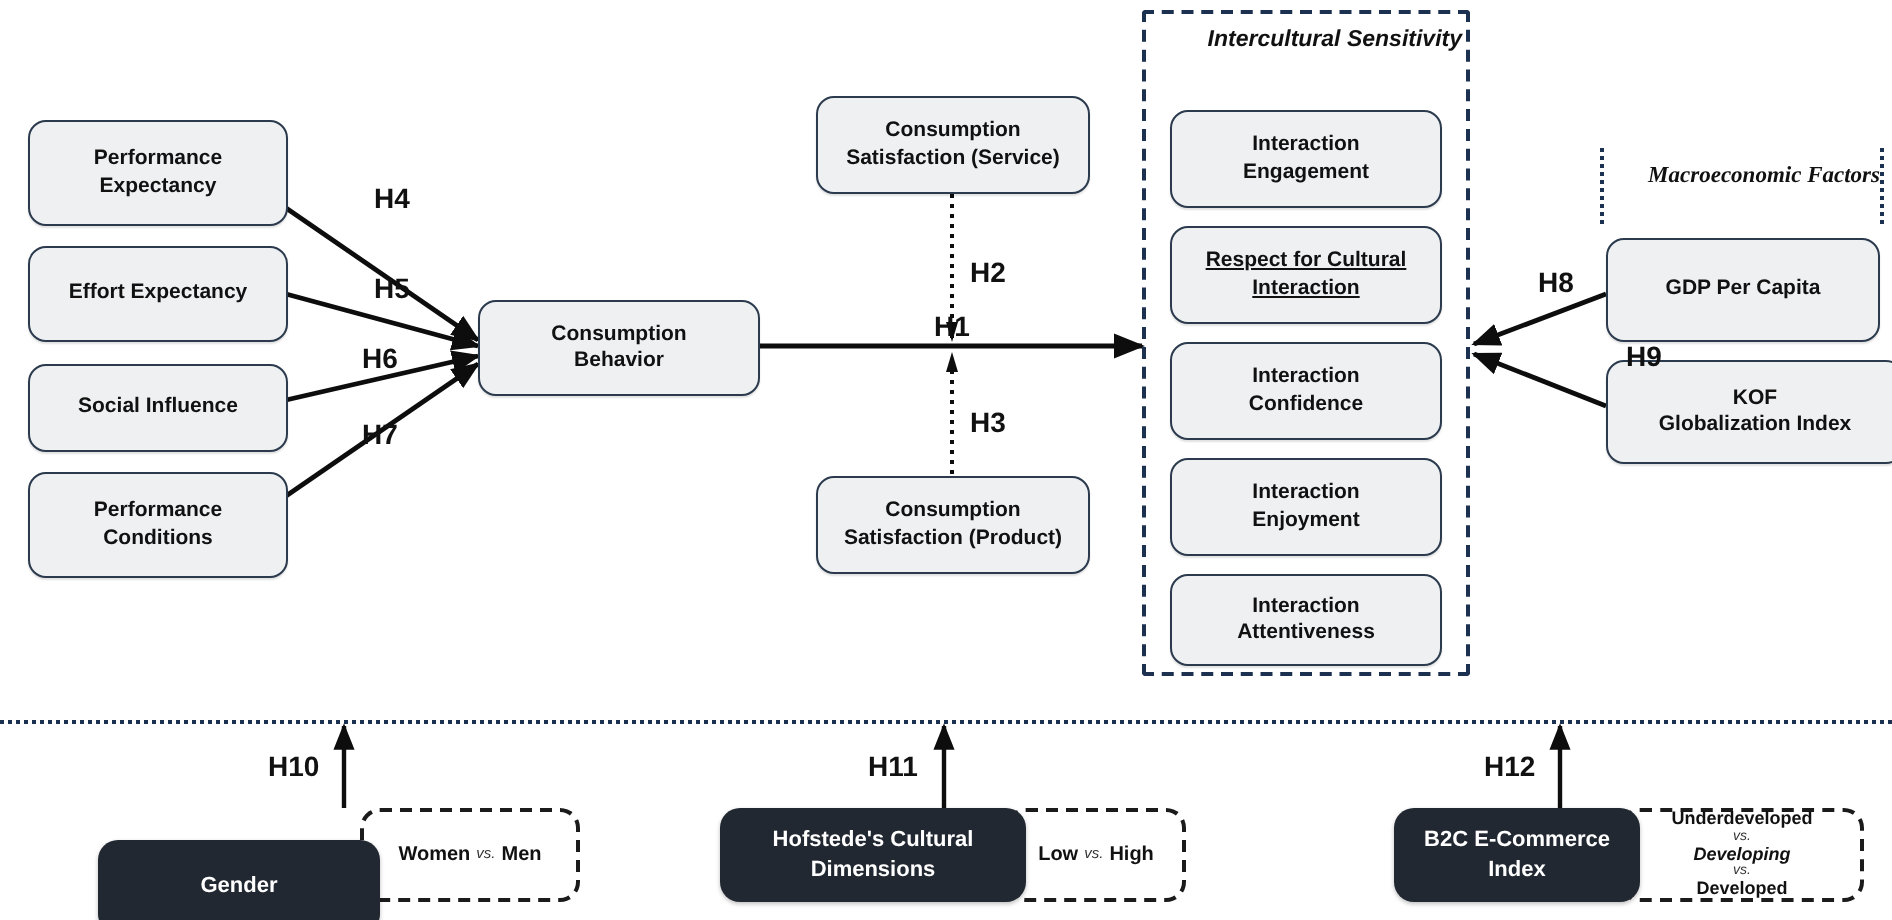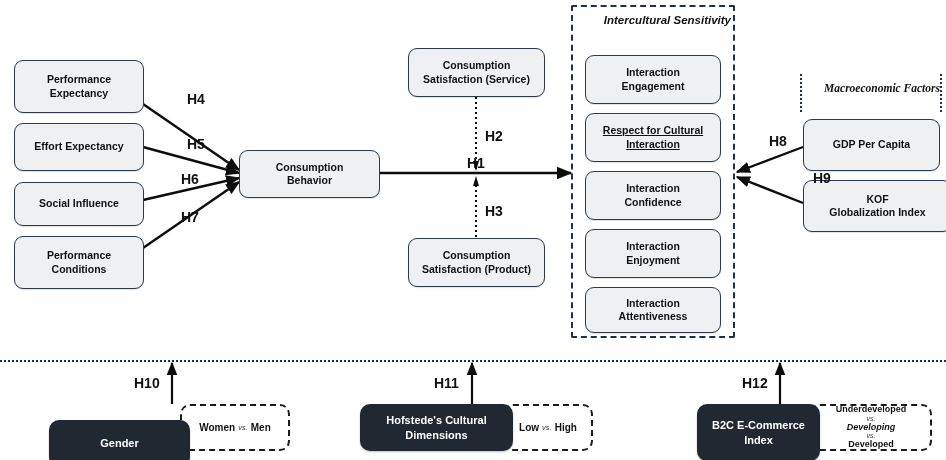--- a/index.html
+++ b/index.html
@@ -222,20 +222,20 @@
 
   <div class="modbox mod-ext" style="left:810px;top:404px;width:122px;height:47px;">
     <span style="line-height:1.1;">
       <span class="b" style="font-size:9px;">Underdeveloped</span>
       <span class="vsline">vs.</span>
       <span class="em-it" style="font-size:9px;">Developing</span>
       <span class="vsline">vs.</span>
       <span class="b" style="font-size:9px;">Developed</span>
     </span>
   </div>
-  <div class="modbox mod-dark" style="left:697px;top:404px;width:123px;height:57px;">
+  <div class="modbox mod-dark" style="left:697px;top:404px;width:123px;height:47px;">
     <span>
       <span>B2C</span>
       <span>E-Commerce Index</span>
     </span>
   </div>
 
 </div>
 
 </body></html>

